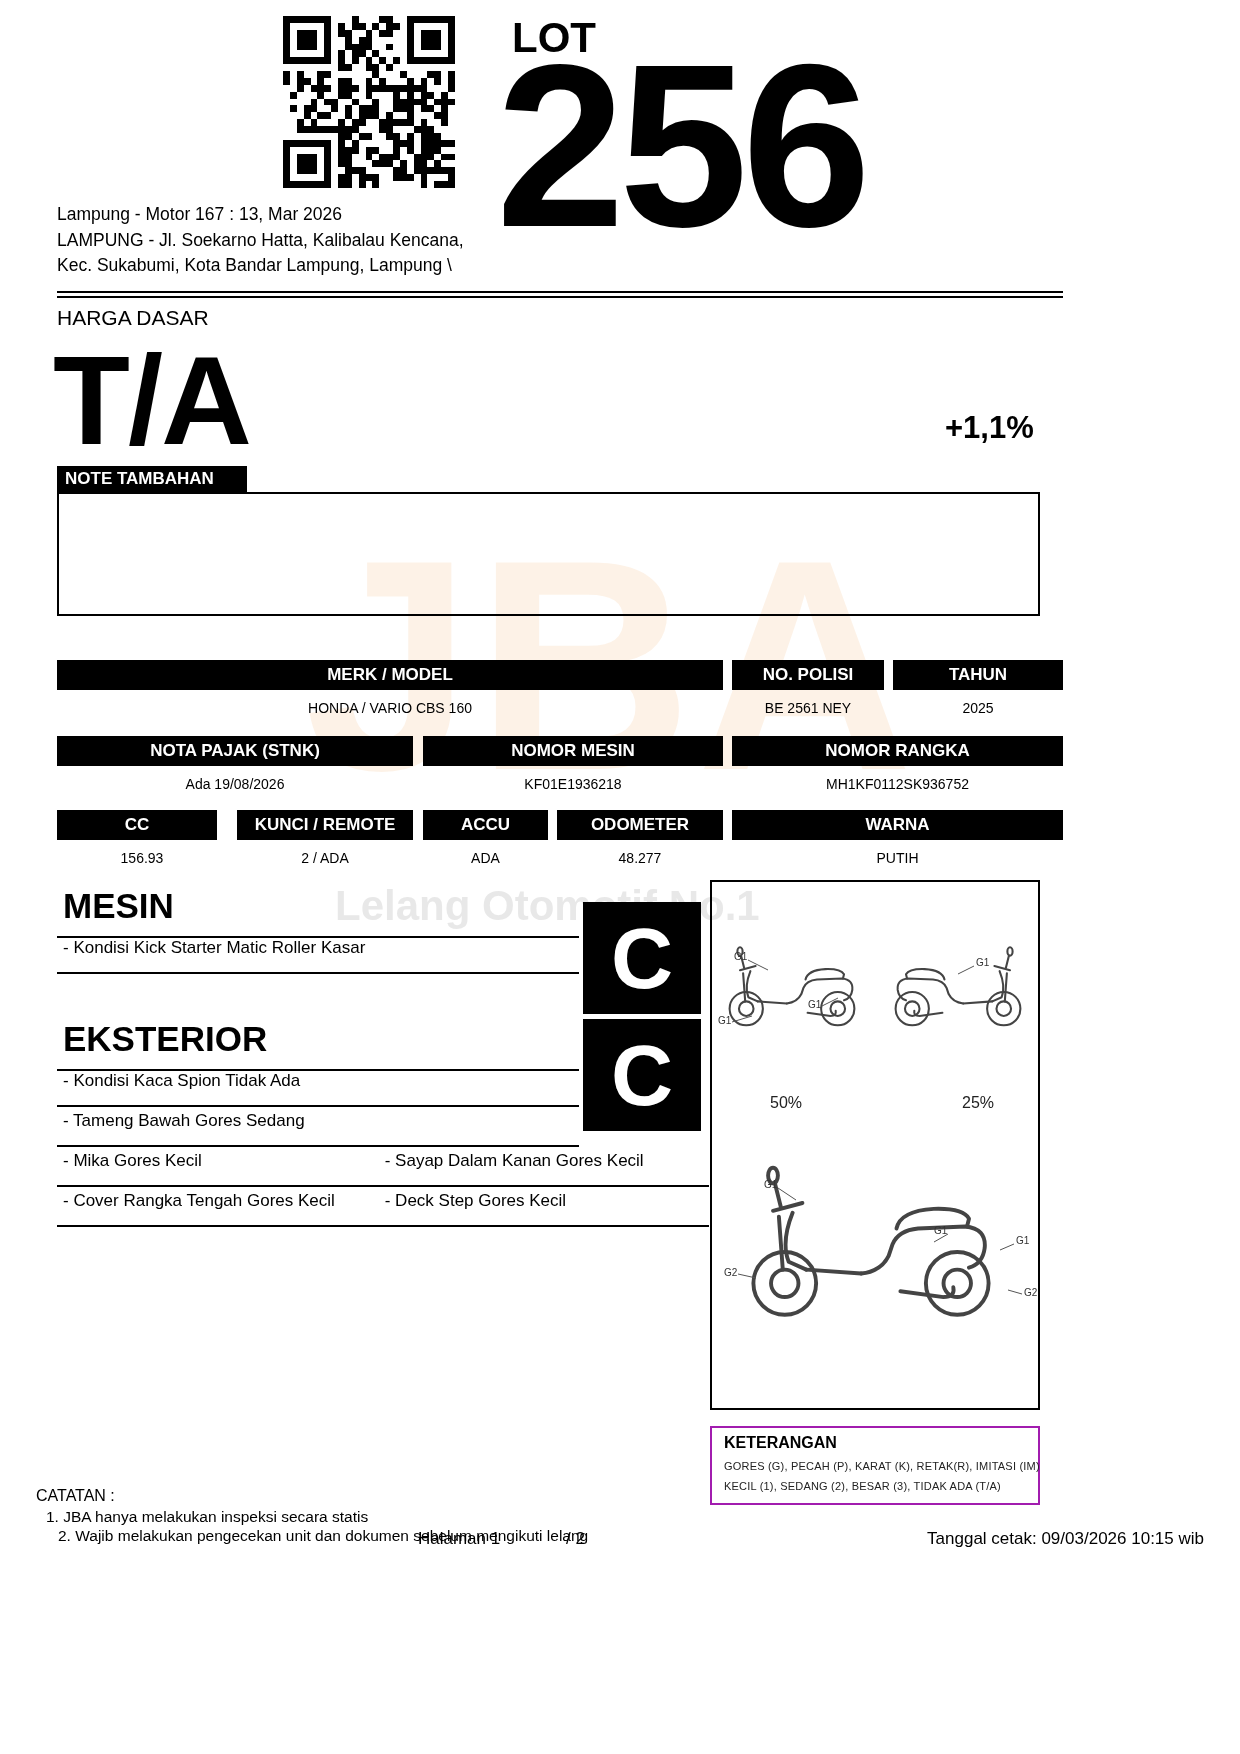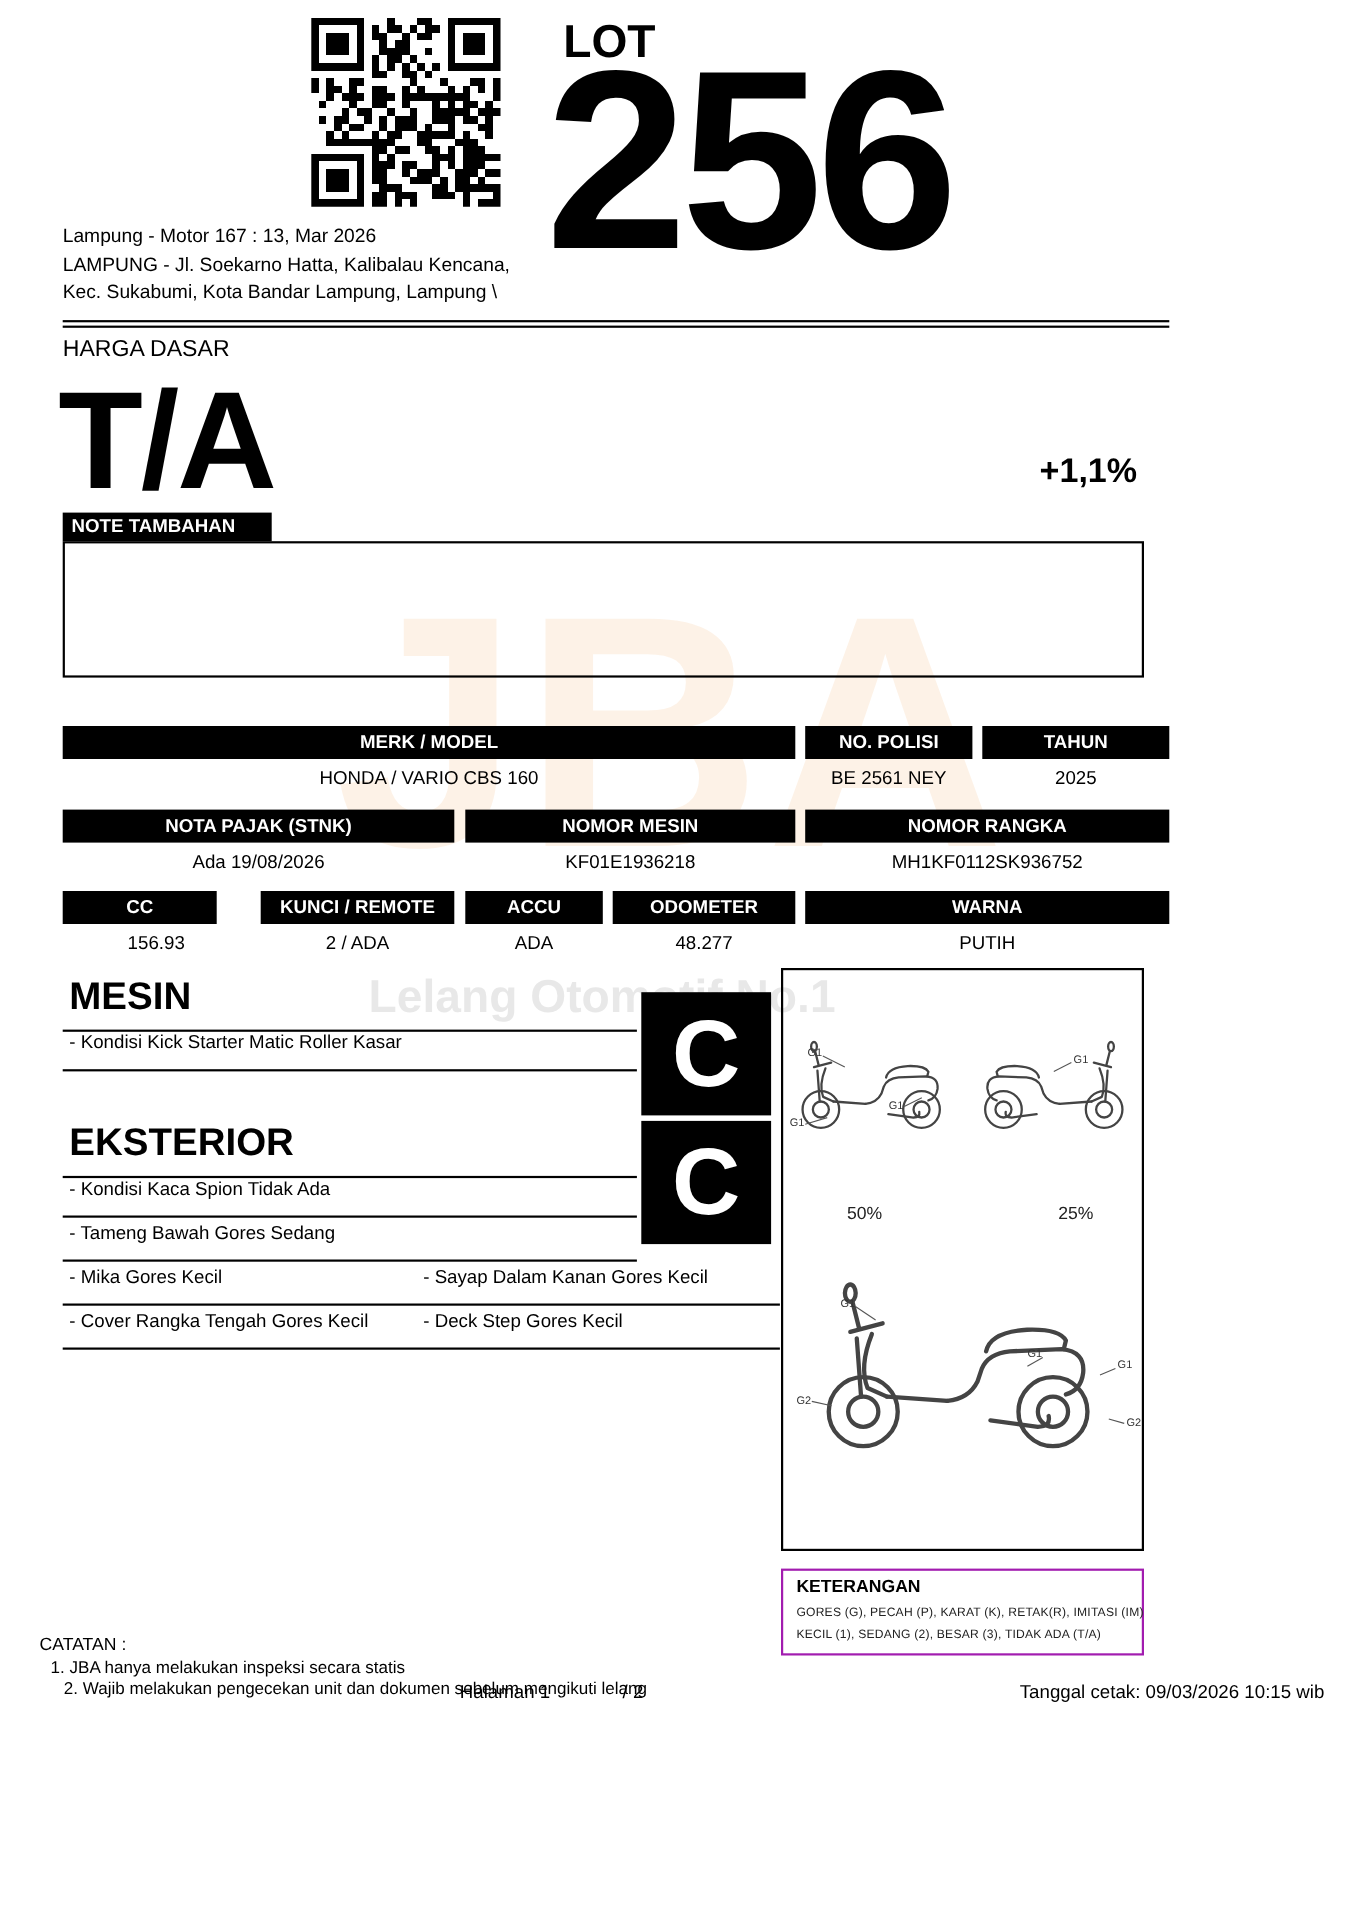--- a/index.html
+++ b/index.html
@@ -17,21 +17,21 @@
   .double-rule{left:57px;top:291px;width:1006px;height:3px;border-top:2px solid #000;border-bottom:2px solid #000;}
   .harga-label{left:57px;top:306px;font-size:21px;}
   .harga-value{left:53px;top:338px;font-size:126px;font-weight:700;line-height:1;letter-spacing:-2px;}
   .increment{left:945px;top:410px;font-size:31px;font-weight:700;}
   .note-label{left:57px;top:466px;width:190px;height:26px;background:#000;color:#fff;
     font-size:17px;font-weight:700;line-height:26px;padding-left:8px;box-sizing:border-box;}
   .note-box{left:57px;top:492px;width:983px;height:124px;border:2px solid #000;box-sizing:border-box;
     font-size:16px;padding:6px;}
   
   .hdr{background:#000;color:#fff;font-weight:700;text-align:center;font-size:17px;height:30px;line-height:30px;}
-  .val{text-align:center;font-size:17px;height:32px;line-height:32px;}
+  .val{text-align:center;font-size:14px;height:32px;line-height:32px;}
   
   .sec-heading{border-bottom:2px solid #000;padding:0 0 10px 6px;font-size:35px;font-weight:700;}
   .sec-item{border-bottom:2px solid #000;padding:2px 0 14px 6px;font-size:17px;}
   .grade-box{width:118px;height:112px;background:#000;color:#fff;display:flex;align-items:center;
     justify-content:center;font-size:86px;font-weight:700;}
   .two-col span{display:inline-block;}
   .two-col .c1{width:317px;}
   
   .diagram-box{left:710px;top:880px;width:330px;height:530px;border:2px solid #000;box-sizing:border-box;}
   .ket-box{left:710px;top:1426px;width:330px;height:79px;border:2px solid #a21caf;box-sizing:border-box;}
@@ -410,21 +410,21 @@
   <div class="abs val" style="left:732px;top:692px;width:152px;">BE 2561 NEY</div>
   <div class="abs val" style="left:893px;top:692px;width:170px;">2025</div>
 
   <div class="abs hdr" style="left:57px;top:736px;width:356px;">NOTA PAJAK (STNK)</div>
   <div class="abs hdr" style="left:423px;top:736px;width:300px;">NOMOR MESIN</div>
   <div class="abs hdr" style="left:732px;top:736px;width:331px;">NOMOR RANGKA</div>
   <div class="abs val" style="left:57px;top:768px;width:356px;">Ada 19/08/2026</div>
   <div class="abs val" style="left:423px;top:768px;width:300px;">KF01E1936218</div>
   <div class="abs val" style="left:732px;top:768px;width:331px;">MH1KF0112SK936752</div>
 
-  <div class="abs hdr" style="left:57px;top:810px;width:140px;">CC</div>
+  <div class="abs hdr" style="left:57px;top:810px;width:160px;">CC</div>
   <div class="abs hdr" style="left:237px;top:810px;width:176px;">KUNCI / REMOTE</div>
   <div class="abs hdr" style="left:423px;top:810px;width:125px;">ACCU</div>
   <div class="abs hdr" style="left:557px;top:810px;width:166px;">ODOMETER</div>
   <div class="abs hdr" style="left:732px;top:810px;width:331px;">WARNA</div>
   <div class="abs val" style="left:57px;top:842px;width:170px;">156.93</div>
   <div class="abs val" style="left:237px;top:842px;width:176px;">2 / ADA</div>
   <div class="abs val" style="left:423px;top:842px;width:125px;">ADA</div>
   <div class="abs val" style="left:557px;top:842px;width:166px;">48.277</div>
   <div class="abs val" style="left:732px;top:842px;width:331px;">PUTIH</div>
 

